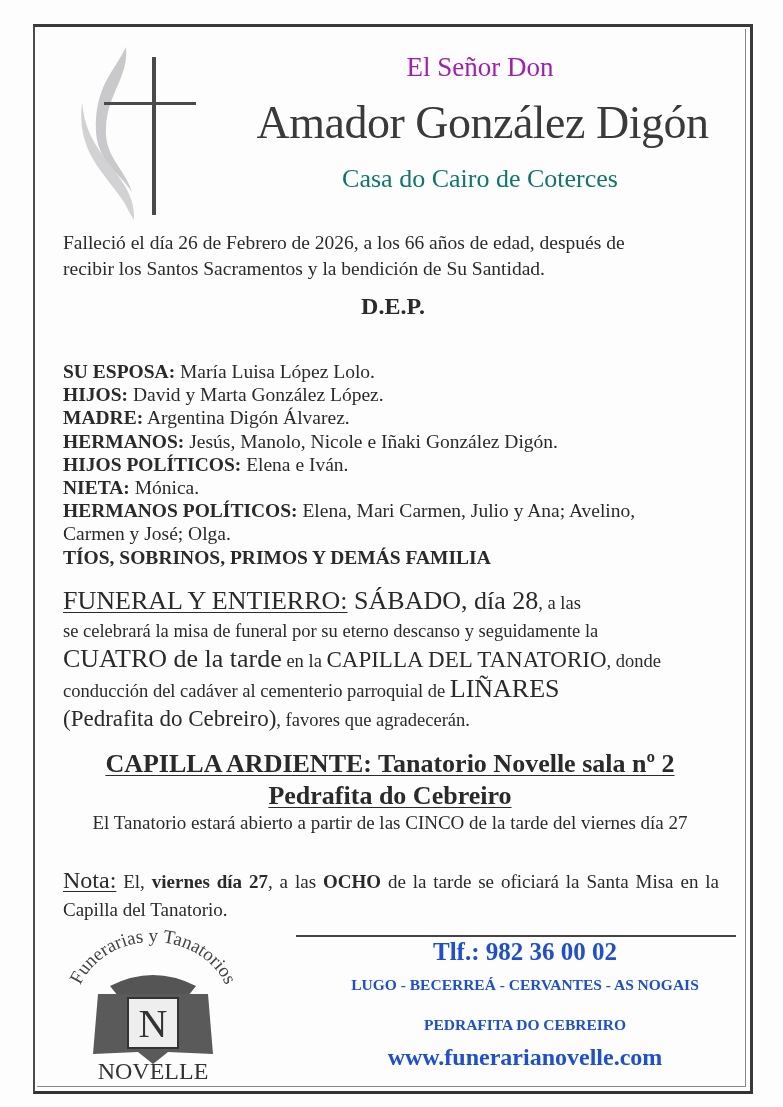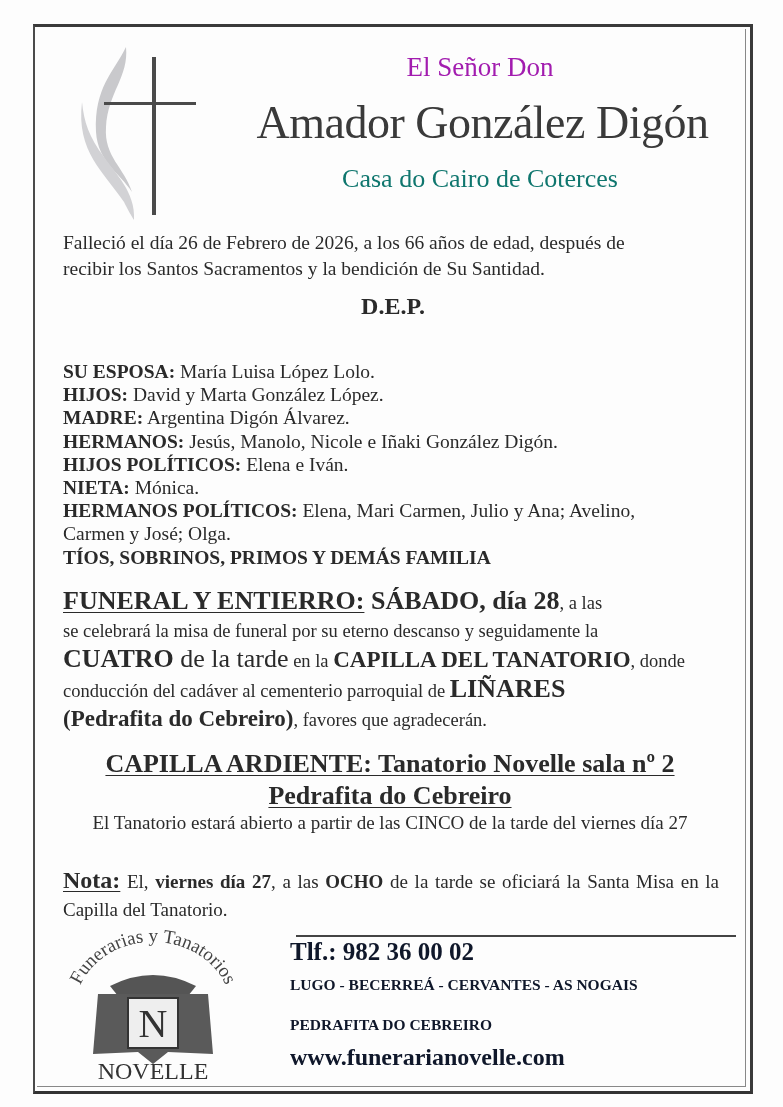--- a/index.html
+++ b/index.html
@@ -21,28 +21,28 @@
   .abs { position: absolute; }
   .logo-cross { position: absolute; left: 74px; top: 42px; width: 130px; height: 180px; }
   .hdr1 { left: 230px; width: 500px; top: 52px; font-size: 27px; text-align: center; color: #a21caf; }
   .hdr2 { left: 220px; width: 525px; top: 96px; font-size: 46px; text-align: center; color: #3a3a3a; letter-spacing: -0.5px; }
   .hdr3 { left: 230px; width: 500px; top: 164px; font-size: 26px; font-weight: normal; text-align: center; color: #0f766e; }
   .intro { left: 63px; width: 660px; top: 230px; font-size: 19.5px; line-height: 26px; color: #2a2a2a; }
   .dep { left: 63px; width: 660px; top: 293px; font-size: 24px; font-weight: bold; text-align: center; }
   .family { left: 63px; width: 670px; top: 360px; font-size: 19.5px; line-height: 23.2px; }
   .family b { font-weight: bold; }
   .funeral { left: 63px; width: 680px; top: 587px; font-size: 18.5px; line-height: 28px; }
-  .big { font-size: 26px; font-weight: bold; }
+  .big { font-size: 26px; font-weight: normal; }
   .big-n { font-size: 26px; }
   .ul { text-decoration: underline; text-decoration-thickness: 1px; text-underline-offset: 3px; }
   .capilla { left: 40px; width: 700px; top: 748px; font-size: 26px; font-weight: bold; text-align: center; line-height: 32px; }
   .abierto { left: 40px; width: 700px; top: 812px; font-size: 19px; text-align: center; }
   .nota { left: 63px; width: 656px; top: 866px; font-size: 19px; line-height: 28px; text-align: justify; }
   .divider { position: absolute; left: 296px; top: 935px; width: 440px; height: 2px; background: #444; }
-  .contact { left: 290px; width: 470px; font-weight: bold; color: #0f172a; }
+  .contact { left: 290px; width: 470px; text-align: center; font-weight: bold; color: #1d4ed8; }
   .tel { top: 938px; font-size: 25px; }
   .towns { top: 976px; font-size: 15.5px; }
   .town2 { top: 1016px; font-size: 15.5px; }
   .web { top: 1044px; font-size: 24px; }
   .novelle { position: absolute; left: 48px; top: 924px; width: 210px; height: 160px; }
 </style>
 </head>
 <body>
 
 <div class="frame">

